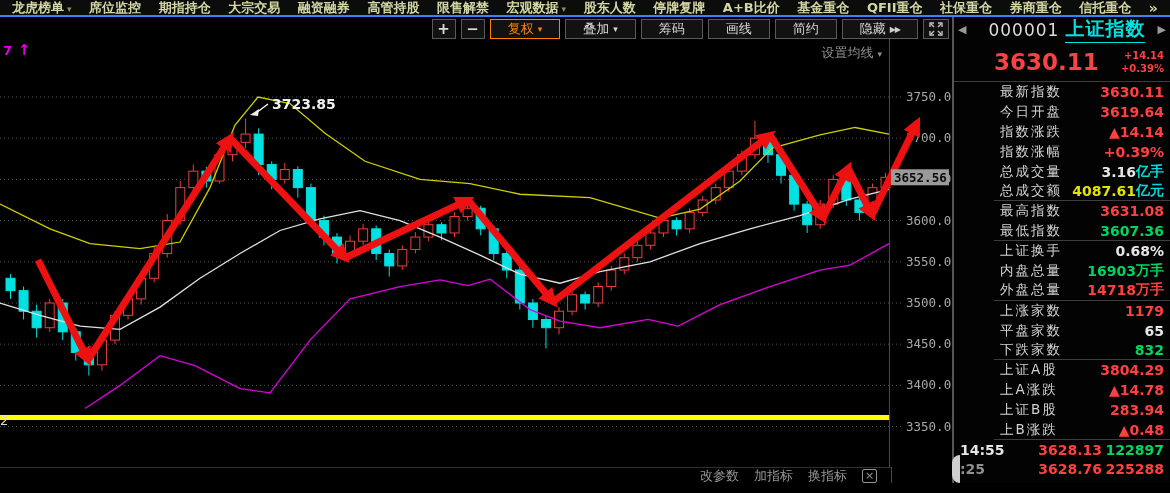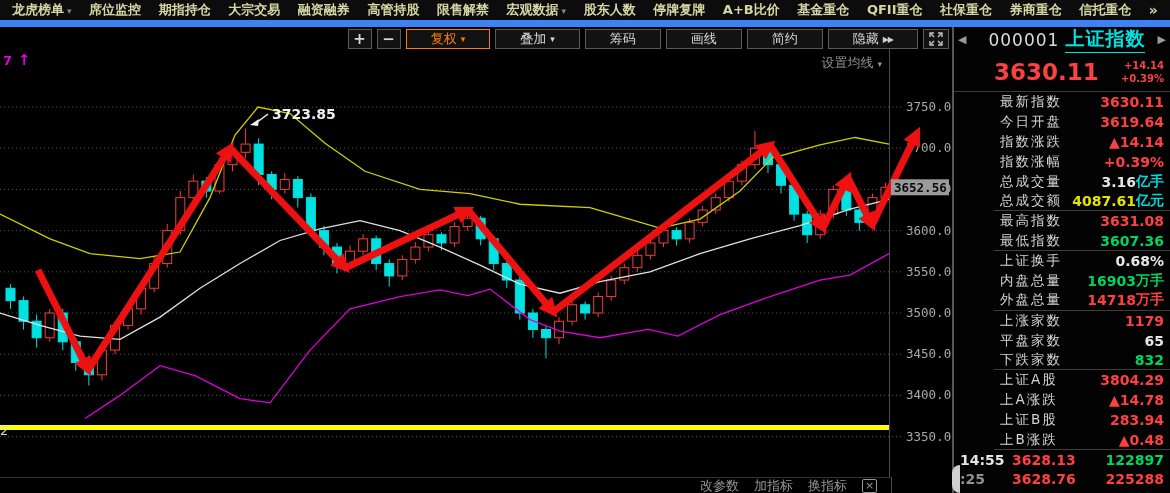--- a/index.html
+++ b/index.html
@@ -1,33 +1,33 @@
 <!DOCTYPE html>
 <html><head>
 <meta charset="utf-8">
 <style>
   * { margin:0; padding:0; box-sizing:border-box; }
   html,body { background:#000; }
   body { font-family:"DejaVu Sans","Liberation Sans",sans-serif; width:1170px; height:493px; overflow:hidden; }
   .app { width:1170px; height:493px; background:#000; position:relative; }
 
   
-  .menubar { height:27px; background:#0c0c0c; display:flex; align-items:center;
-    justify-content:space-between; padding:0 12px; border-bottom:7px solid #3b82f6; }
+  .menubar { height:17px; background:#0c0c0c; display:flex; align-items:center;
+    justify-content:space-between; padding:0 12px; border-bottom:2px solid #3b82f6; }
   .menu-item { color:#d6d6a4; font-size:13px; font-weight:bold; cursor:pointer; white-space:nowrap; }
   .menu-item .caret { color:#8a8a6a; font-size:9px; margin-left:3px; }
   .menu-item.more { color:#d6d6a4; font-size:14px; }
 
   .main { display:flex; height:466px; }
 
   
   .chart-region { position:relative; width:952px; height:466px; background:#000; }
   .toolbar { position:absolute; top:2px; right:3px; display:flex; gap:5px; height:20px; z-index:5; }
   .tbtn { background:#121212; border:1px solid #5a5a5a; color:#d8d8d8; font-size:13px;
-    height:20px; padding:0 24px; display:flex; align-items:center; cursor:pointer;
+    height:20px; padding:0 17px; display:flex; align-items:center; cursor:pointer;
     font-family:"DejaVu Sans","Liberation Sans",sans-serif; }
   .tbtn.sq { width:24px; justify-content:center; font-size:15px; font-weight:bold; padding:0; }
   .tbtn.active { color:#ff8000; border-color:#ff8000; }
   .tbtn .caret { font-size:9px; margin-left:4px; }
   .tbtn.active .caret { color:#ff8000; }
   .tbtn .dbl { font-size:8px; margin-left:4px; color:#cfcfcf; letter-spacing:-1px; }
   .tbtn.icon-btn { width:26px; justify-content:center; padding:0; }
 
   .ma-legend { position:absolute; top:24px; left:3px; color:#e000e0; font-size:13px;
     font-weight:bold; z-index:4; }
@@ -65,21 +65,21 @@
   .stat-row { height:19.9px; display:flex; align-items:center; padding:0 6px;margin-left:40px; }
   .stat-row.sep { border-bottom:1px solid #3e3e3e; }
   .stat-row .lbl { color:#d4d4d4; font-size:13.5px; letter-spacing:2px; }
   .stat-row .val { margin-left:auto; font-size:14px; font-weight:bold; }
   .c-red { color:#ff4040; } .c-green { color:#00d55f; } .c-white { color:#e6e6e6; }
   .c-yellow { color:#e3e300; } .c-cyan { color:#00dcdc; } .c-gray { color:#909090; }
   #ticks { }
   .tick-row { height:19px; display:flex; align-items:center; padding:0 6px;
     font-size:14px; font-weight:bold; }
   .tick-row .t { width:52px; }
-  .tick-row .p { flex:1; text-align:left; }
+  .tick-row .p { flex:1; text-align:right; }
   .tick-row .v { width:62px; text-align:right; }
   .collapse-tab { position:absolute; left:-2px; top:438px; width:8px; height:28px;
     background:#cfcfcf; border-radius:8px 0 0 8px; cursor:pointer; }
 </style>
 </head>
 <body>
 
 <div class="app">
 
   <nav class="menubar" id="menubar">

